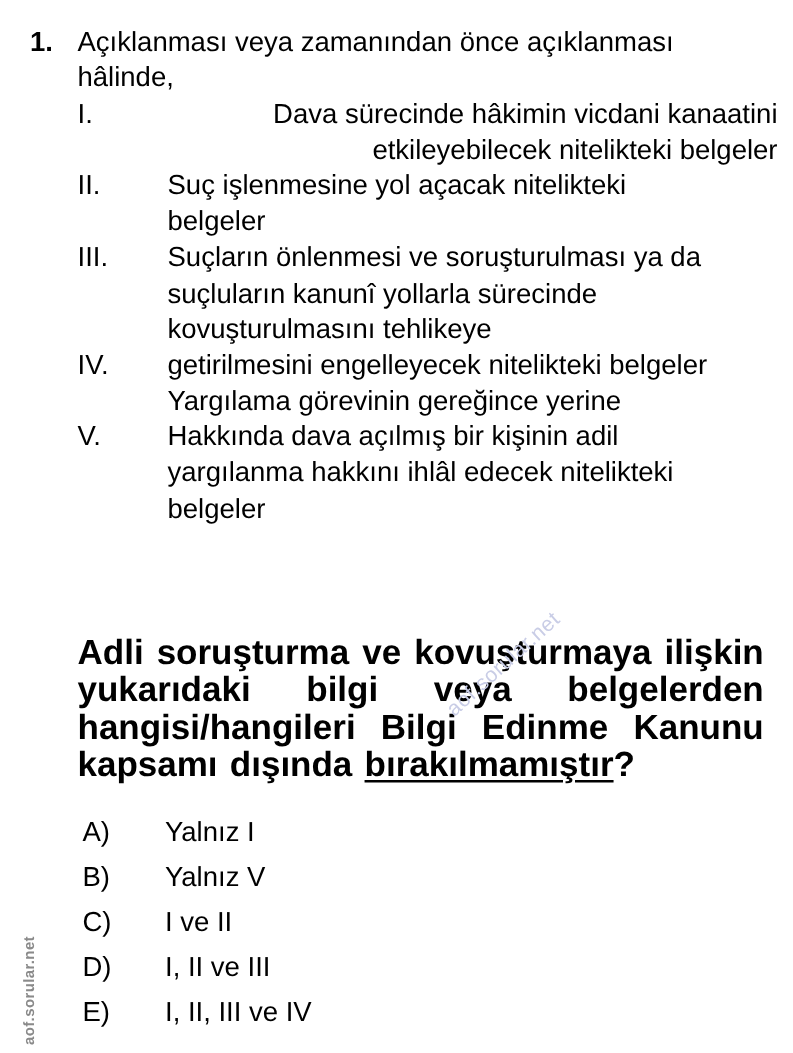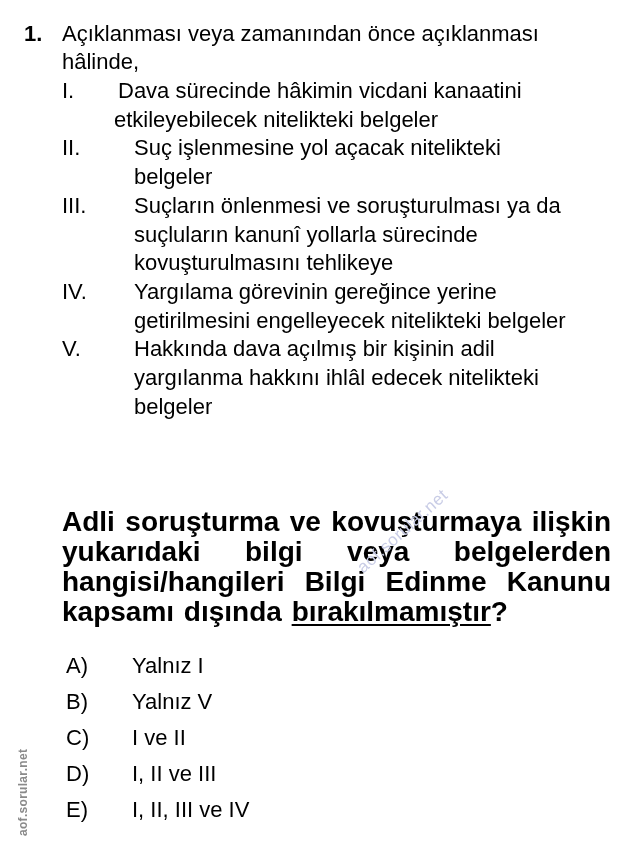--- a/index.html
+++ b/index.html
@@ -54,21 +54,21 @@
   }
   .item-numeral {
     position: absolute;
     left: 0;
     top: 0;
   }
   .item-text {
     display: block;
     margin-left: 72px;
   }
-  .item-text.indent-extra { margin-left: 56px; }
+  .item-text.indent-extra { margin-left: 56px; text-align: right; }
   .item-text .cont { display: block; margin-left: -4px; }
   .question {
     position: absolute;
     left: 62px;
     top: 507px;
     width: 549px;
     font-weight: bold;
     font-size: 28px;
     line-height: 30px;
     text-align: justify;
@@ -160,22 +160,22 @@
       <span class="item-numeral">III.</span>
       <span class="item-text">
         <span style="display:block">Suçların önlenmesi ve soruşturulması ya da</span>
         <span style="display:block">suçluların kanunî yollarla sürecinde</span>
         <span style="display:block">kovuşturulmasını tehlikeye</span>
       </span>
     </div>
     <div class="item">
       <span class="item-numeral">IV.</span>
       <span class="item-text">
+        <span style="display:block">getirilmesini engelleyecek nitelikteki belgeler</span>
         <span style="display:block">Yargılama görevinin gereğince yerine</span>
-        <span style="display:block">getirilmesini engelleyecek nitelikteki belgeler</span>
       </span>
     </div>
     <div class="item">
       <span class="item-numeral">V.</span>
       <span class="item-text">
         <span style="display:block">Hakkında dava açılmış bir kişinin adil</span>
         <span style="display:block">yargılanma hakkını ihlâl edecek nitelikteki</span>
         <span style="display:block">belgeler</span>
       </span>
     </div>

